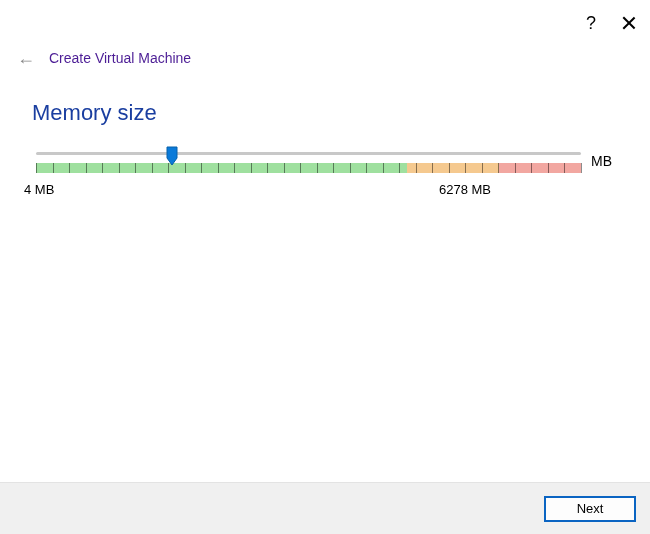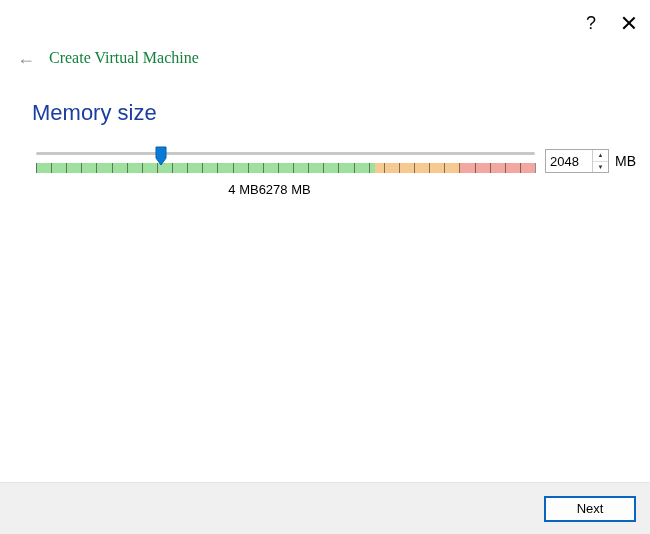--- a/index.html
+++ b/index.html
@@ -47,27 +47,26 @@
     padding: 0 0 0 17px;
     height: 36px;
     gap: 14px;
   }
   .back-arrow {
     color: #8a8a8a;
     font-size: 18px;
     line-height: 1;
   }
   .header-title {
-    font-size: 16px;
-    color: #15803d;
-    font-family: Liberation Serif, serif;
+    font-size: 14px;
+    color: #4c1d95;
   }
 
   .content {
-    padding: 24px 14px 0 30px;
+    padding: 24px 38px 0 30px;
   }
   .page-title {
     font-size: 22px;
     color: #1a3ea0;
     font-weight: 400;
     margin: 0 0 22px 2px;
   }
   .desc {
     font-size: 14px;
     margin: 0 0 14px 6px;
@@ -122,21 +121,21 @@
     position: absolute;
     top: -2px;
     width: 12px; height: 20px;
     transform: translateX(-50%);
     pointer-events: none;
   }
   .handle svg { display:block; }
 
   .minmax {
     display: flex;
-    justify-content: center;
+    justify-content: space-between;
     font-size: 13px;
     margin: 4px 6px 0 0;
   }
   .minmax .min { margin-left: -6px; }
   .minmax .max { margin-right: 115px; }
 
   .spin-wrap {
     display: flex;
     align-items: center;
     gap: 6px;
@@ -265,27 +264,20 @@
           <span style="left: 100%;"></span>
         </div>
       <div class="handle" style="left:25%">
         <svg width="12" height="20" viewBox="0 0 12 20">
           <path d="M1 1 H11 V12 L6 19 L1 12 Z" fill="#0a7ad9" stroke="#0660aa" stroke-width="1"></path>
         </svg>
       </div>
     </div>
 
     <div class="spin-wrap">
-      <div class="spinbox">
-        <input type="text" value="2048" style="">
-        <div class="spin-btns">
-          <div>▲</div>
-          <div>▼</div>
-        </div>
-      </div>
       <span class="unit">MB</span>
     </div>
   </div>
 
   <div class="minmax">
     <span class="min">4 MB</span>
     <span class="max">6278 MB</span>
   </div>
 </div>
 

